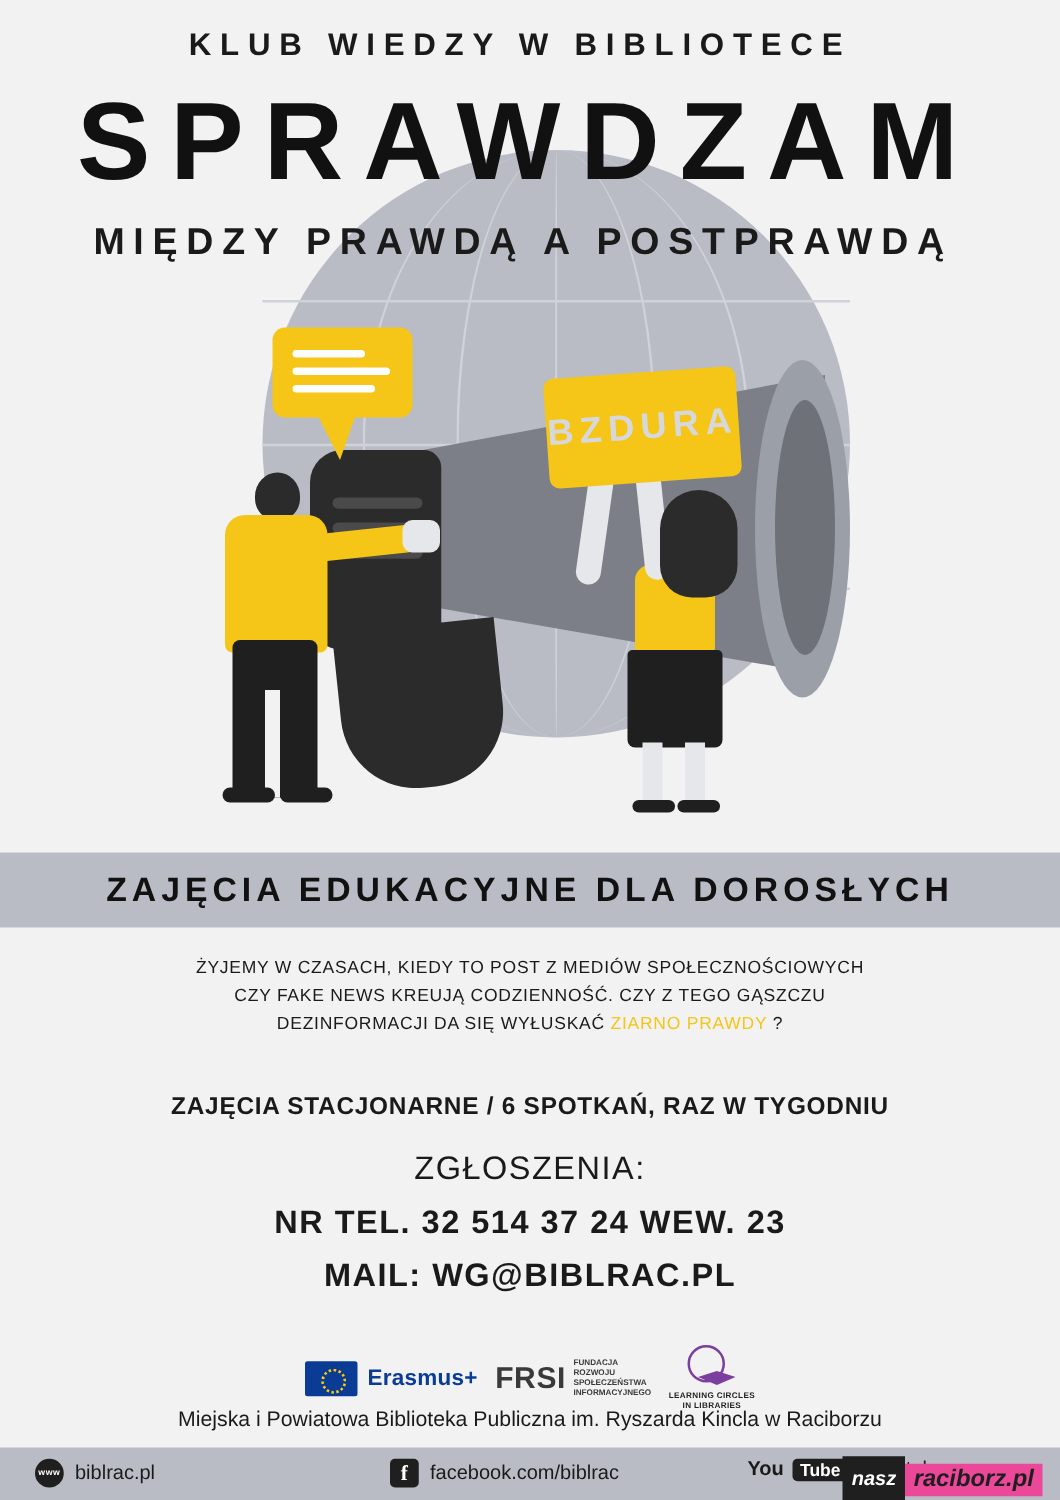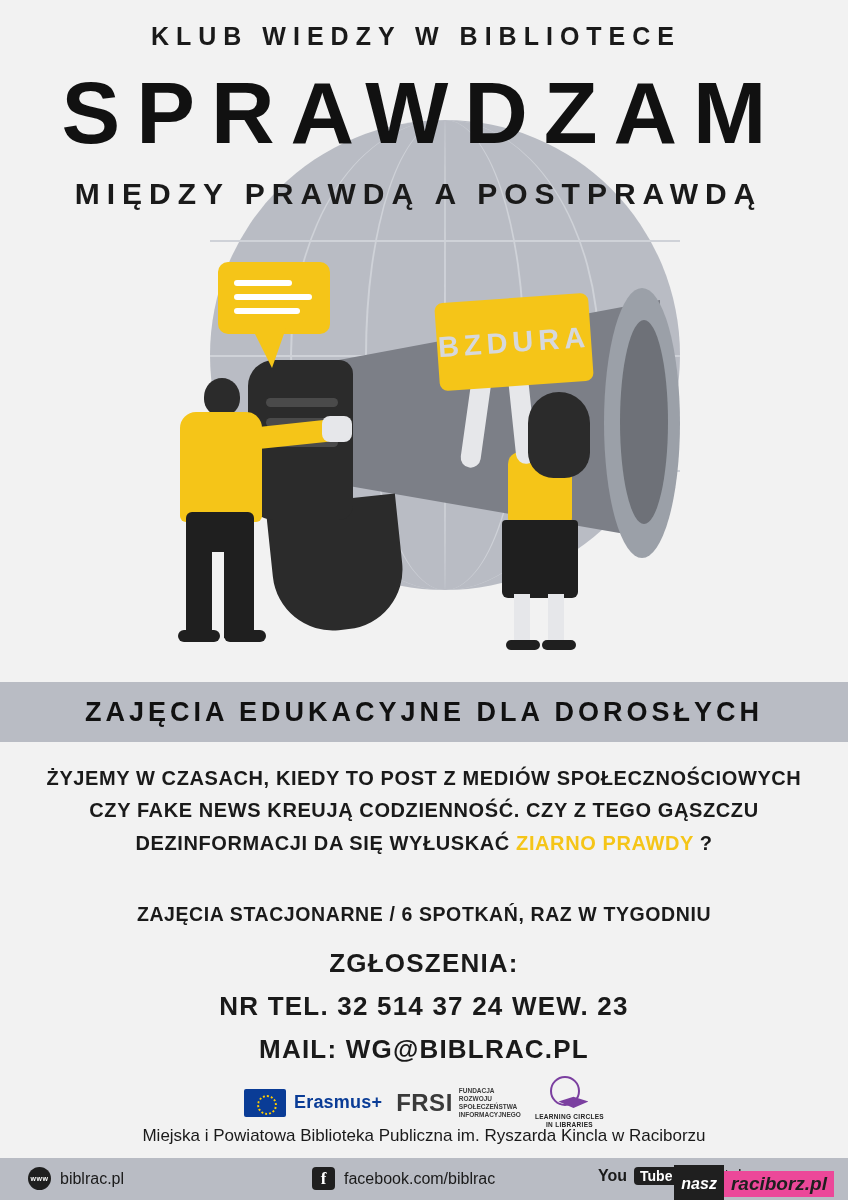--- a/index.html
+++ b/index.html
@@ -310,39 +310,39 @@
 
   
   .body-text {
     position: absolute;
     top: 762px;
     left: 0; right: 0;
     text-align: center;
     z-index: 7;
   }
   .para-line {
-    font-size: 20px;
-    font-weight: bold;
+    font-size: 14px;
+    font-weight: normal;
     letter-spacing: 0.6px;
     color: #1a1a1a;
     line-height: 1.62;
   }
   .hl { color: #f5c518; }
 
   .meta-line {
     margin-top: 44px;
     font-size: 19.5px;
     font-weight: bold;
     letter-spacing: 0.6px;
     color: #1a1a1a;
   }
   .contact-head {
     margin-top: 22px;
     font-size: 26px;
-    font-weight: bold;
+    font-weight: normal;
     letter-spacing: 1.2px;
     color: #1a1a1a;
   }
   .contact-line {
     margin-top: 12px;
     font-size: 26px;
     font-weight: bold;
     letter-spacing: 1.2px;
     color: #1a1a1a;
   }

